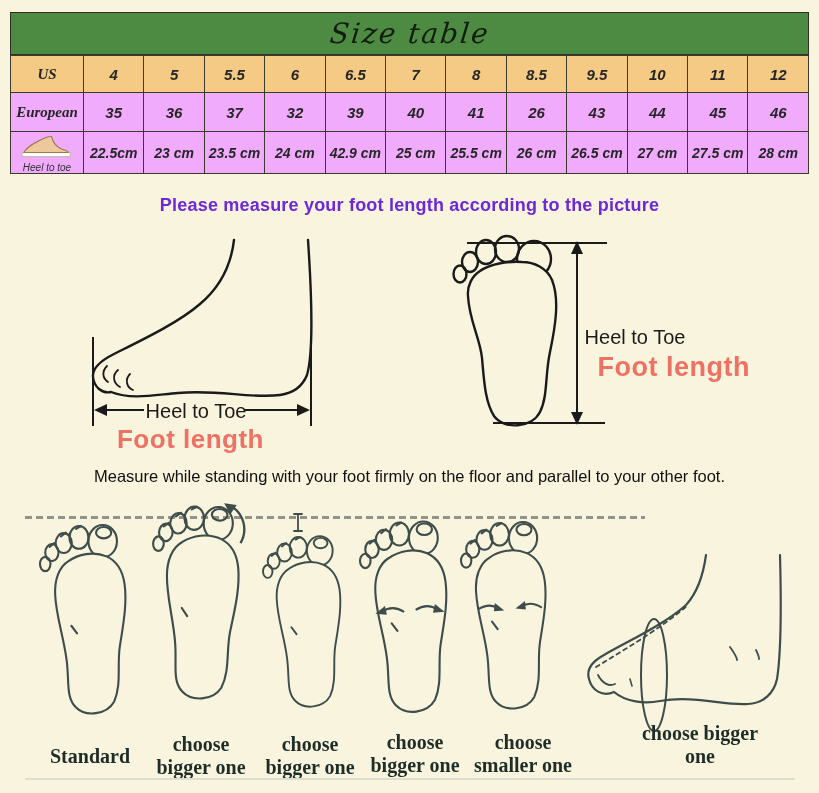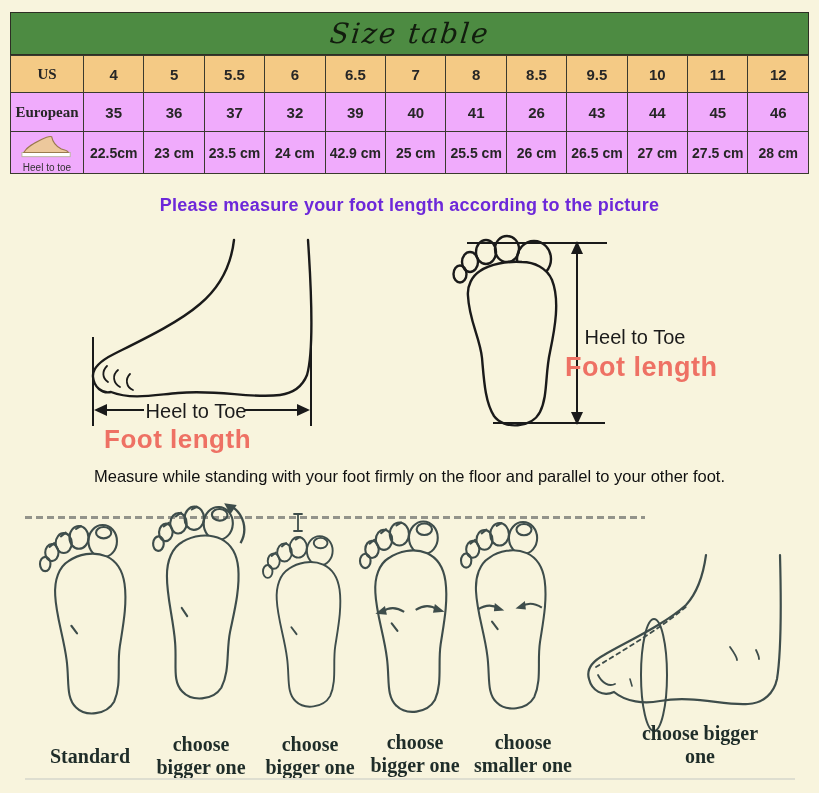--- a/index.html
+++ b/index.html
@@ -14,21 +14,21 @@
     background:#4d8b42; border:1px solid #2e2e24;
     display:flex; align-items:center; justify-content:center;
   }
   .hdr-title{
     font-family:"DejaVu Serif", serif; font-style:italic;
     font-size:28px; color:#121d0e; letter-spacing:2px; transform:skewX(-6deg);
   }
   
   table.size-table{
     position:absolute; left:10px; top:55px; width:799px;
-    border-collapse:collapse; table-layout:fixed;
+    border-collapse:collapse; table-layout:fixed;font-style:italic;
   }
   .size-table td{
     border:1px solid #3a3a2e; text-align:center; vertical-align:middle;
     background:#f0abfc; color:#262626; padding:0;
   }
   .size-table tr.r1 td{background:#f4ca85; height:36px;}
   .size-table tr.r2 td{height:38px;}
   .size-table tr.r3 td{height:41px;}
   .t-lbl{font-family:"Liberation Serif", serif; font-weight:bold; font-size:15px;}
   .t-val{font-weight:bold; font-size:15px;}
@@ -41,21 +41,21 @@
     font-weight:bold; font-size:18px; color:#6d28d9; letter-spacing:.2px;
   }
   .standing-note{
     position:absolute; left:0; top:467px; width:819px; text-align:center;
     font-size:16.5px; color:#111;
   }
   .htt-label{
     position:absolute; font-size:20px; color:#1b1b1b; text-align:center;
   }
   .fl-label{
-    position:absolute; font-weight:bold; font-size:26px; color:#ee7164; text-align:left;
+    position:absolute; font-weight:bold; font-size:26px; color:#ee7164; text-align:right;
     letter-spacing:.5px;
   }
   
   svg{overflow:visible;}
   .abs{position:absolute;}
   
   .dash-line{
     position:absolute; left:25px; top:516px; width:620px; height:3px;
     background:repeating-linear-gradient(90deg,#93938a 0 7px, rgba(0,0,0,0) 7px 11px);
   }

